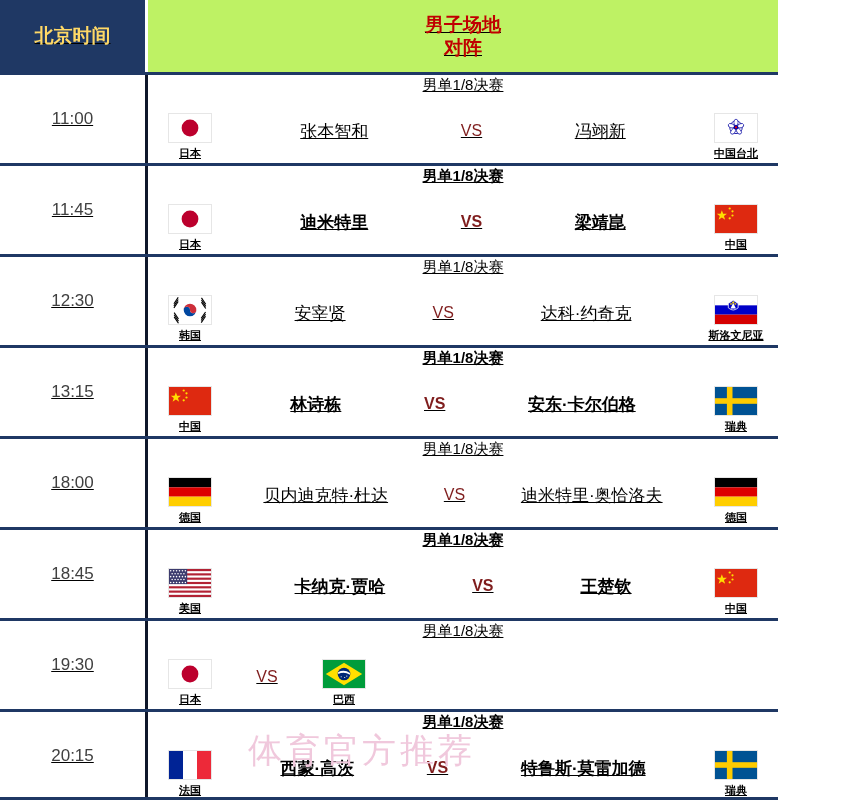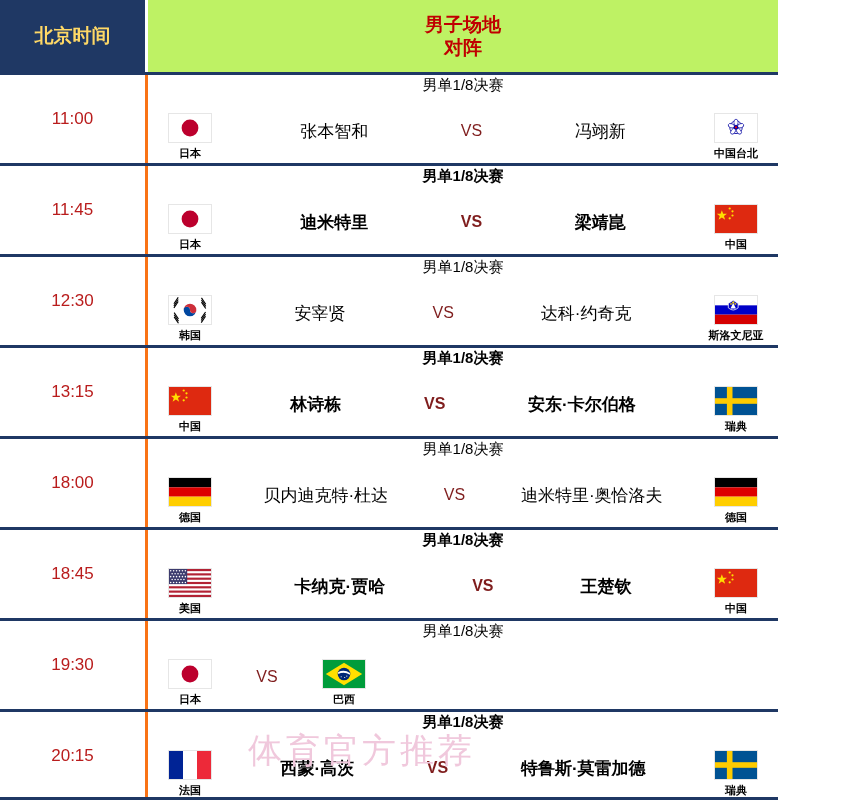--- a/index.html
+++ b/index.html
@@ -11,20 +11,21 @@
     width: 842px;
     height: 800px;
     font-family: "Liberation Sans", sans-serif;
     overflow: hidden;
   }
   .sheet {
     position: relative;
     width: 778px;
     height: 800px;
     background: #ffffff;
+    text-decoration: underline;
   }
   
   .header {
     display: flex;
     height: 72px;
     box-sizing: border-box;
   }
   .header-time {
     width: 148px;
     flex: 0 0 148px;
@@ -63,27 +64,27 @@
     box-sizing: border-box;
     border-top: 3px solid #1f3864;
     background: #ffffff;
   }
   .row:first-of-type {
     border-top: 3px solid #1f3864;
   }
   .cell-time {
     width: 148px;
     flex: 0 0 148px;
-    border-right: 3px solid #f97316;
+    border-right: 3px solid #0f172a;
     box-sizing: border-box;
     display: flex;
     align-items: center;
     justify-content: center;
     font-size: 17px;
-    color: #b91c1c;
+    color: #404040;
   }
   .cell-match {
     flex: 1 1 auto;
     position: relative;
     box-sizing: border-box;
     display: flex;
     flex-direction: column;
   }
   .event {
     text-align: center;

